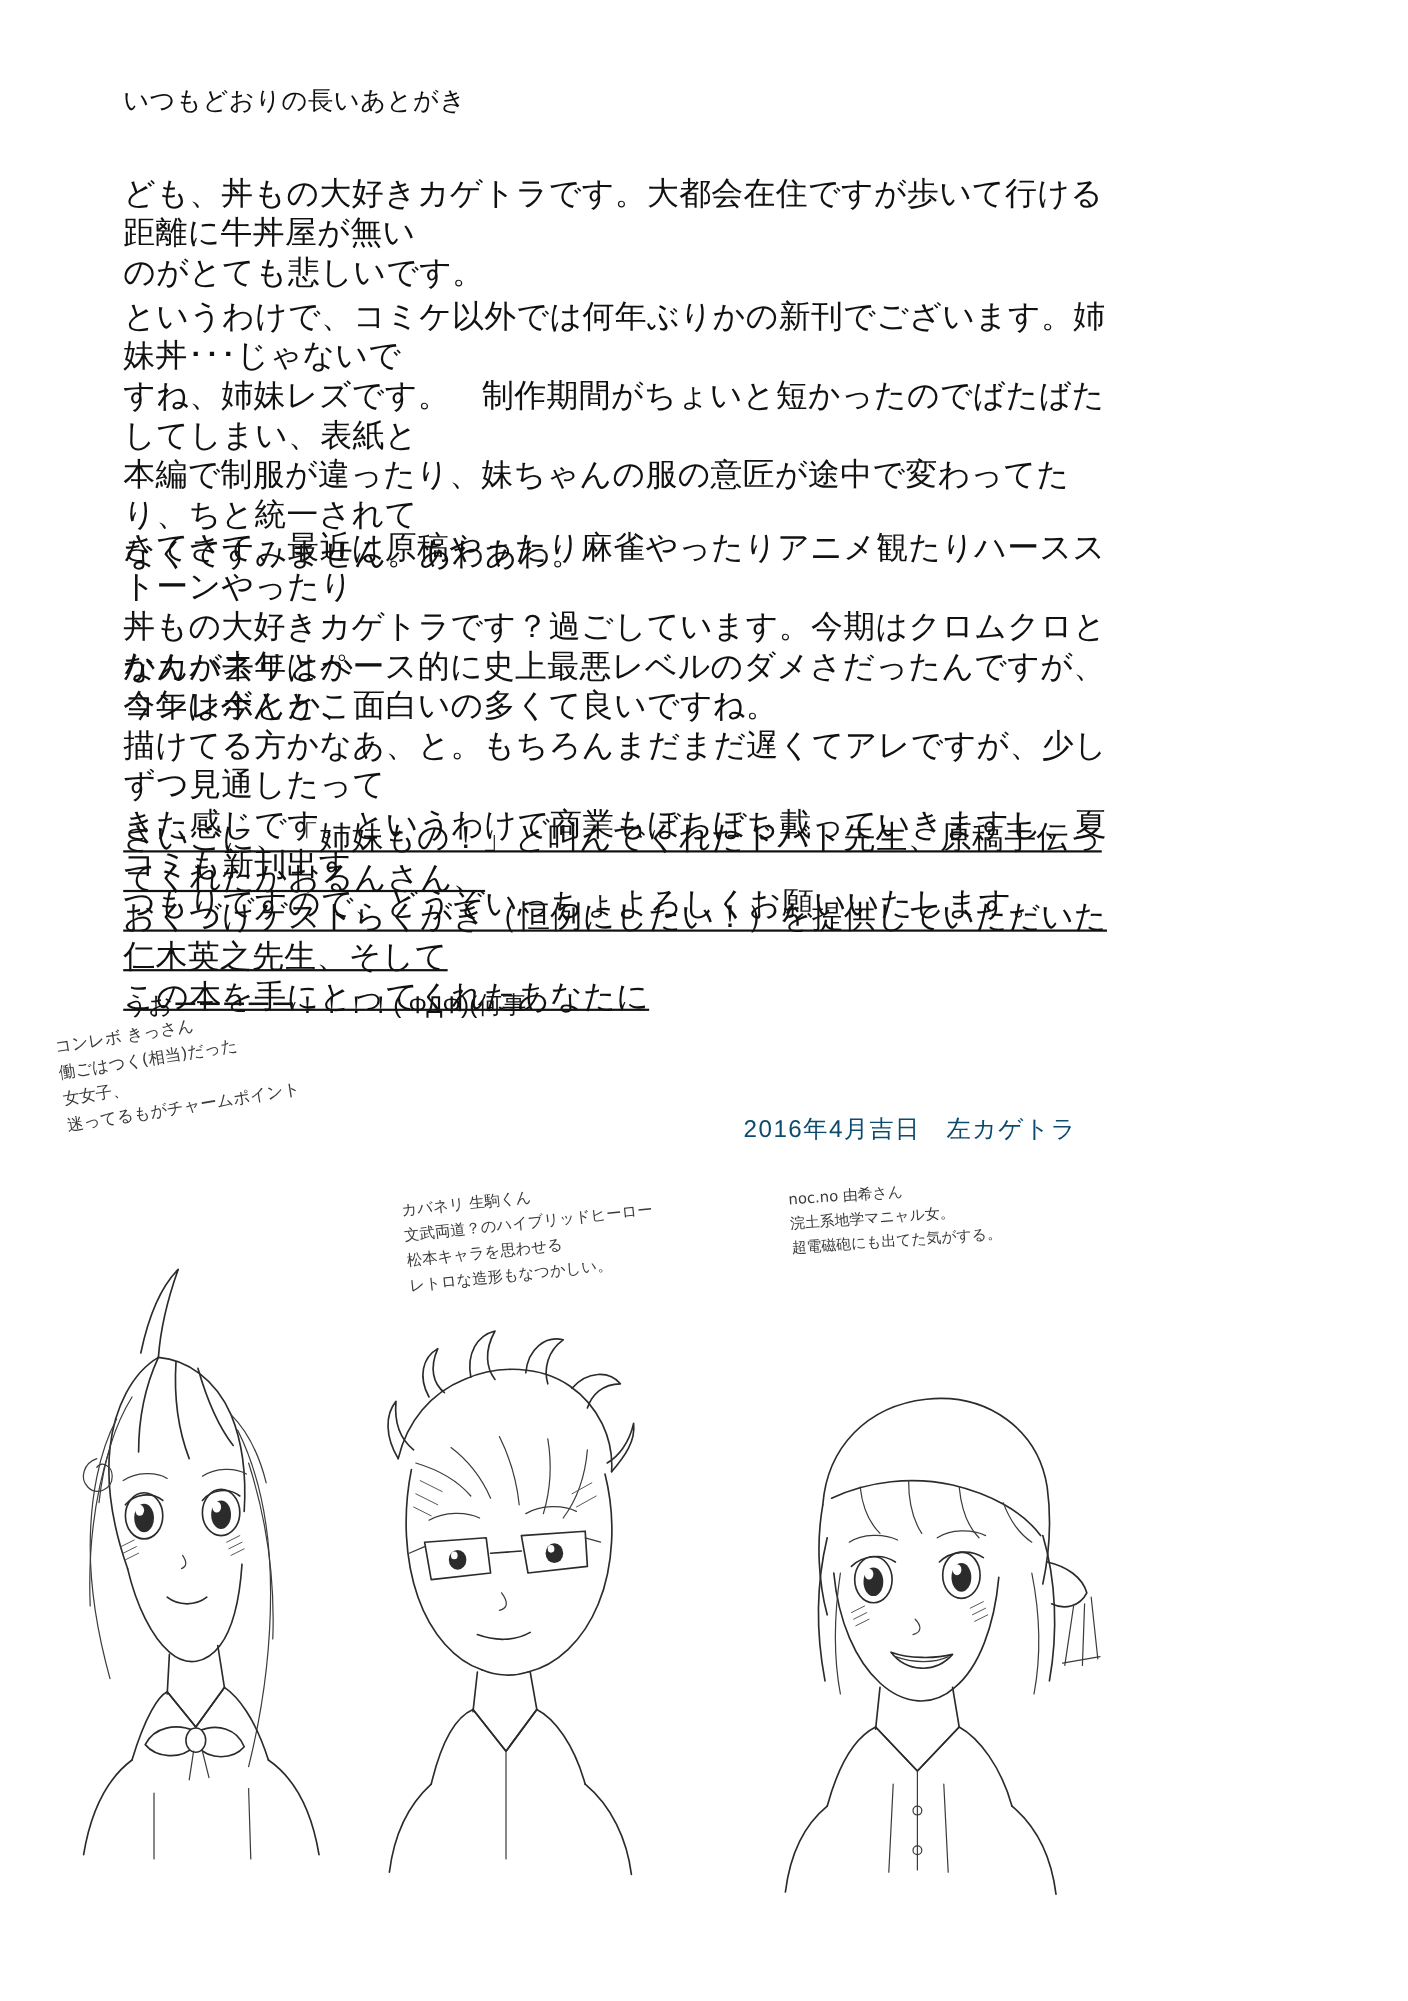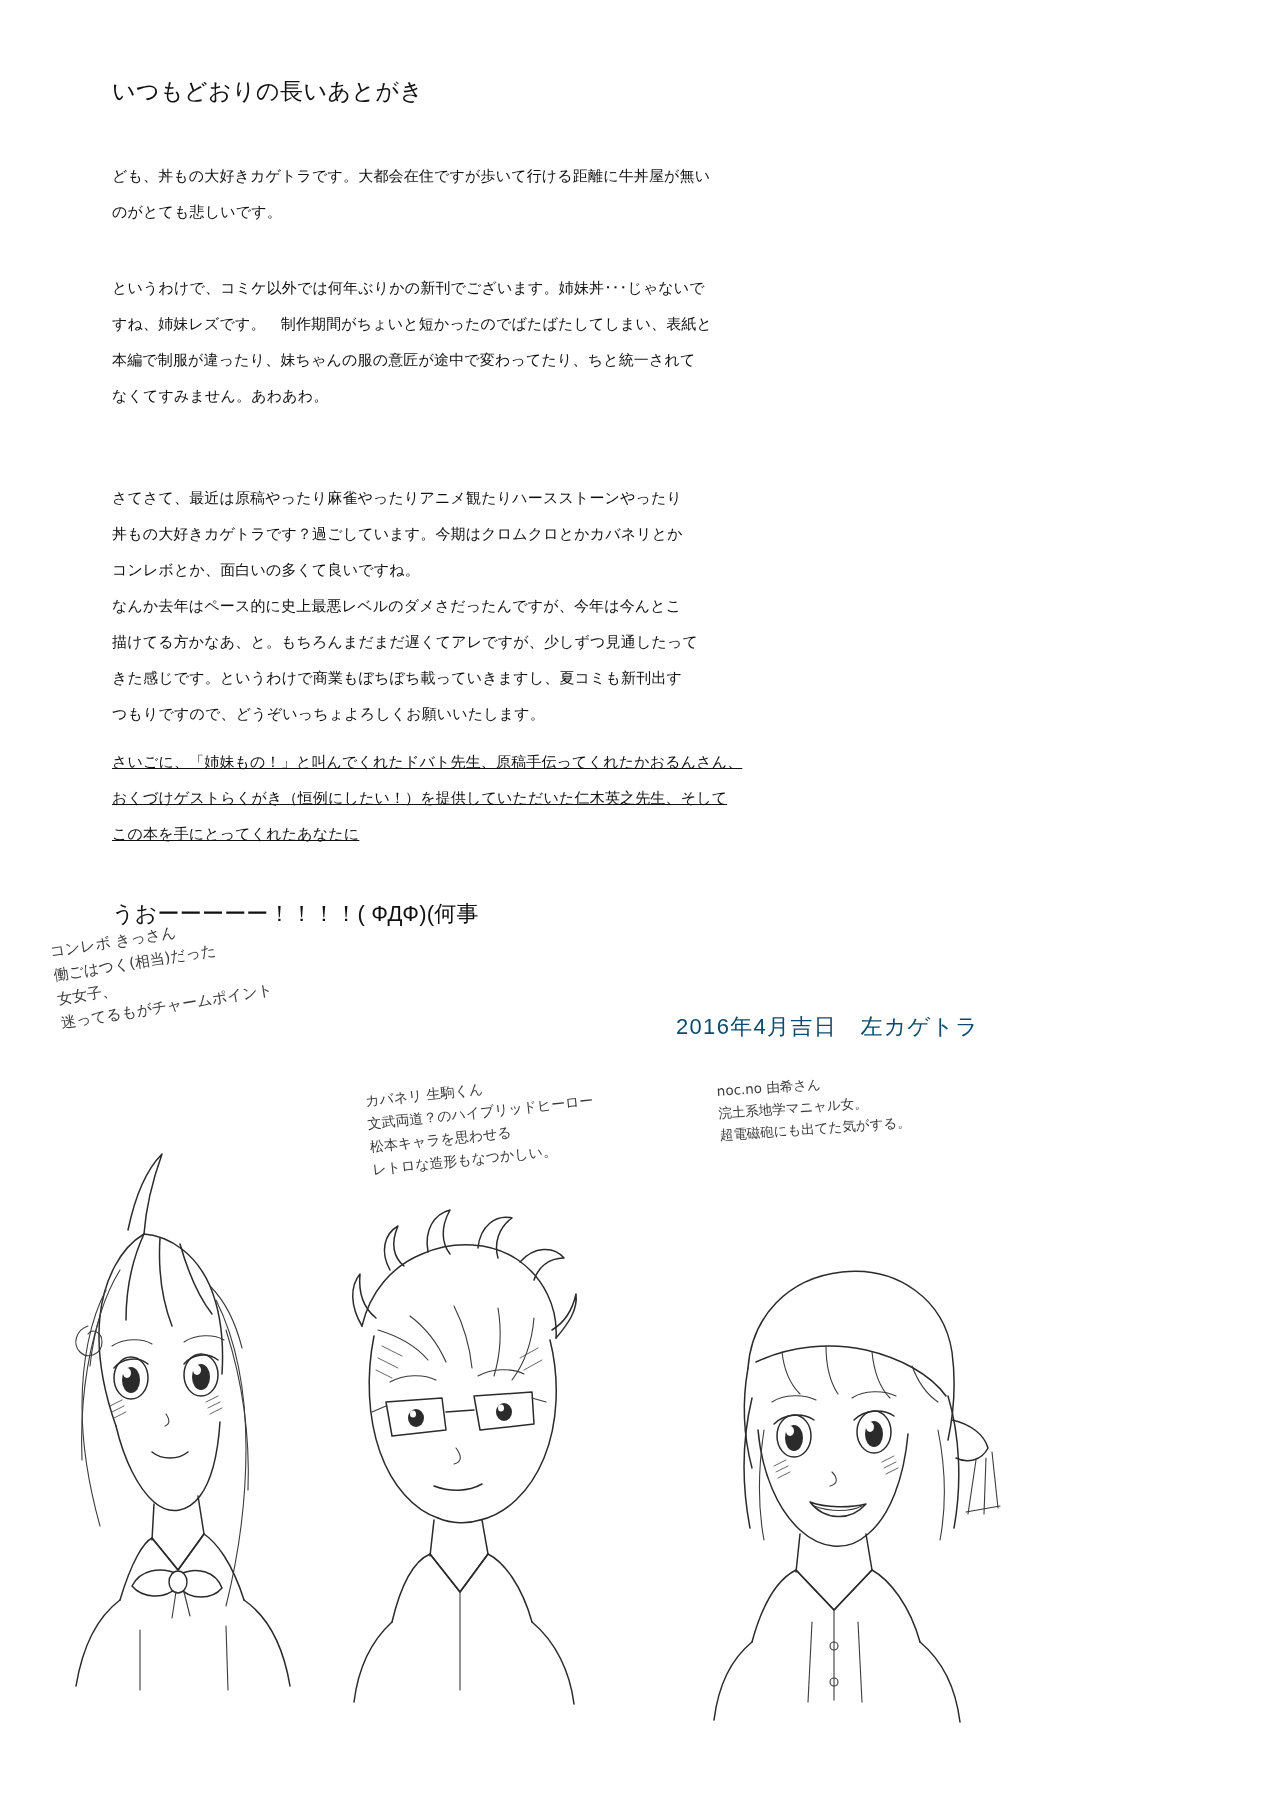--- a/index.html
+++ b/index.html
@@ -25,21 +25,21 @@
     position: absolute;
     left: 112px;
     top: 76px;
     font-size: 23px;
     letter-spacing: 0.02em;
     color: #111;
   }
   .body-block {
     position: absolute;
     left: 112px;
-    font-size: 15px;
+    font-size: 29px;
     line-height: 36px;
     letter-spacing: 0.01em;
     color: #111;
     width: 900px;
     white-space: pre-wrap;
   }
   #block-0 { top: 158px; }
   #block-1 { top: 270px; }
   #block-2 { top: 480px; }
   #block-3 { top: 588px; }

